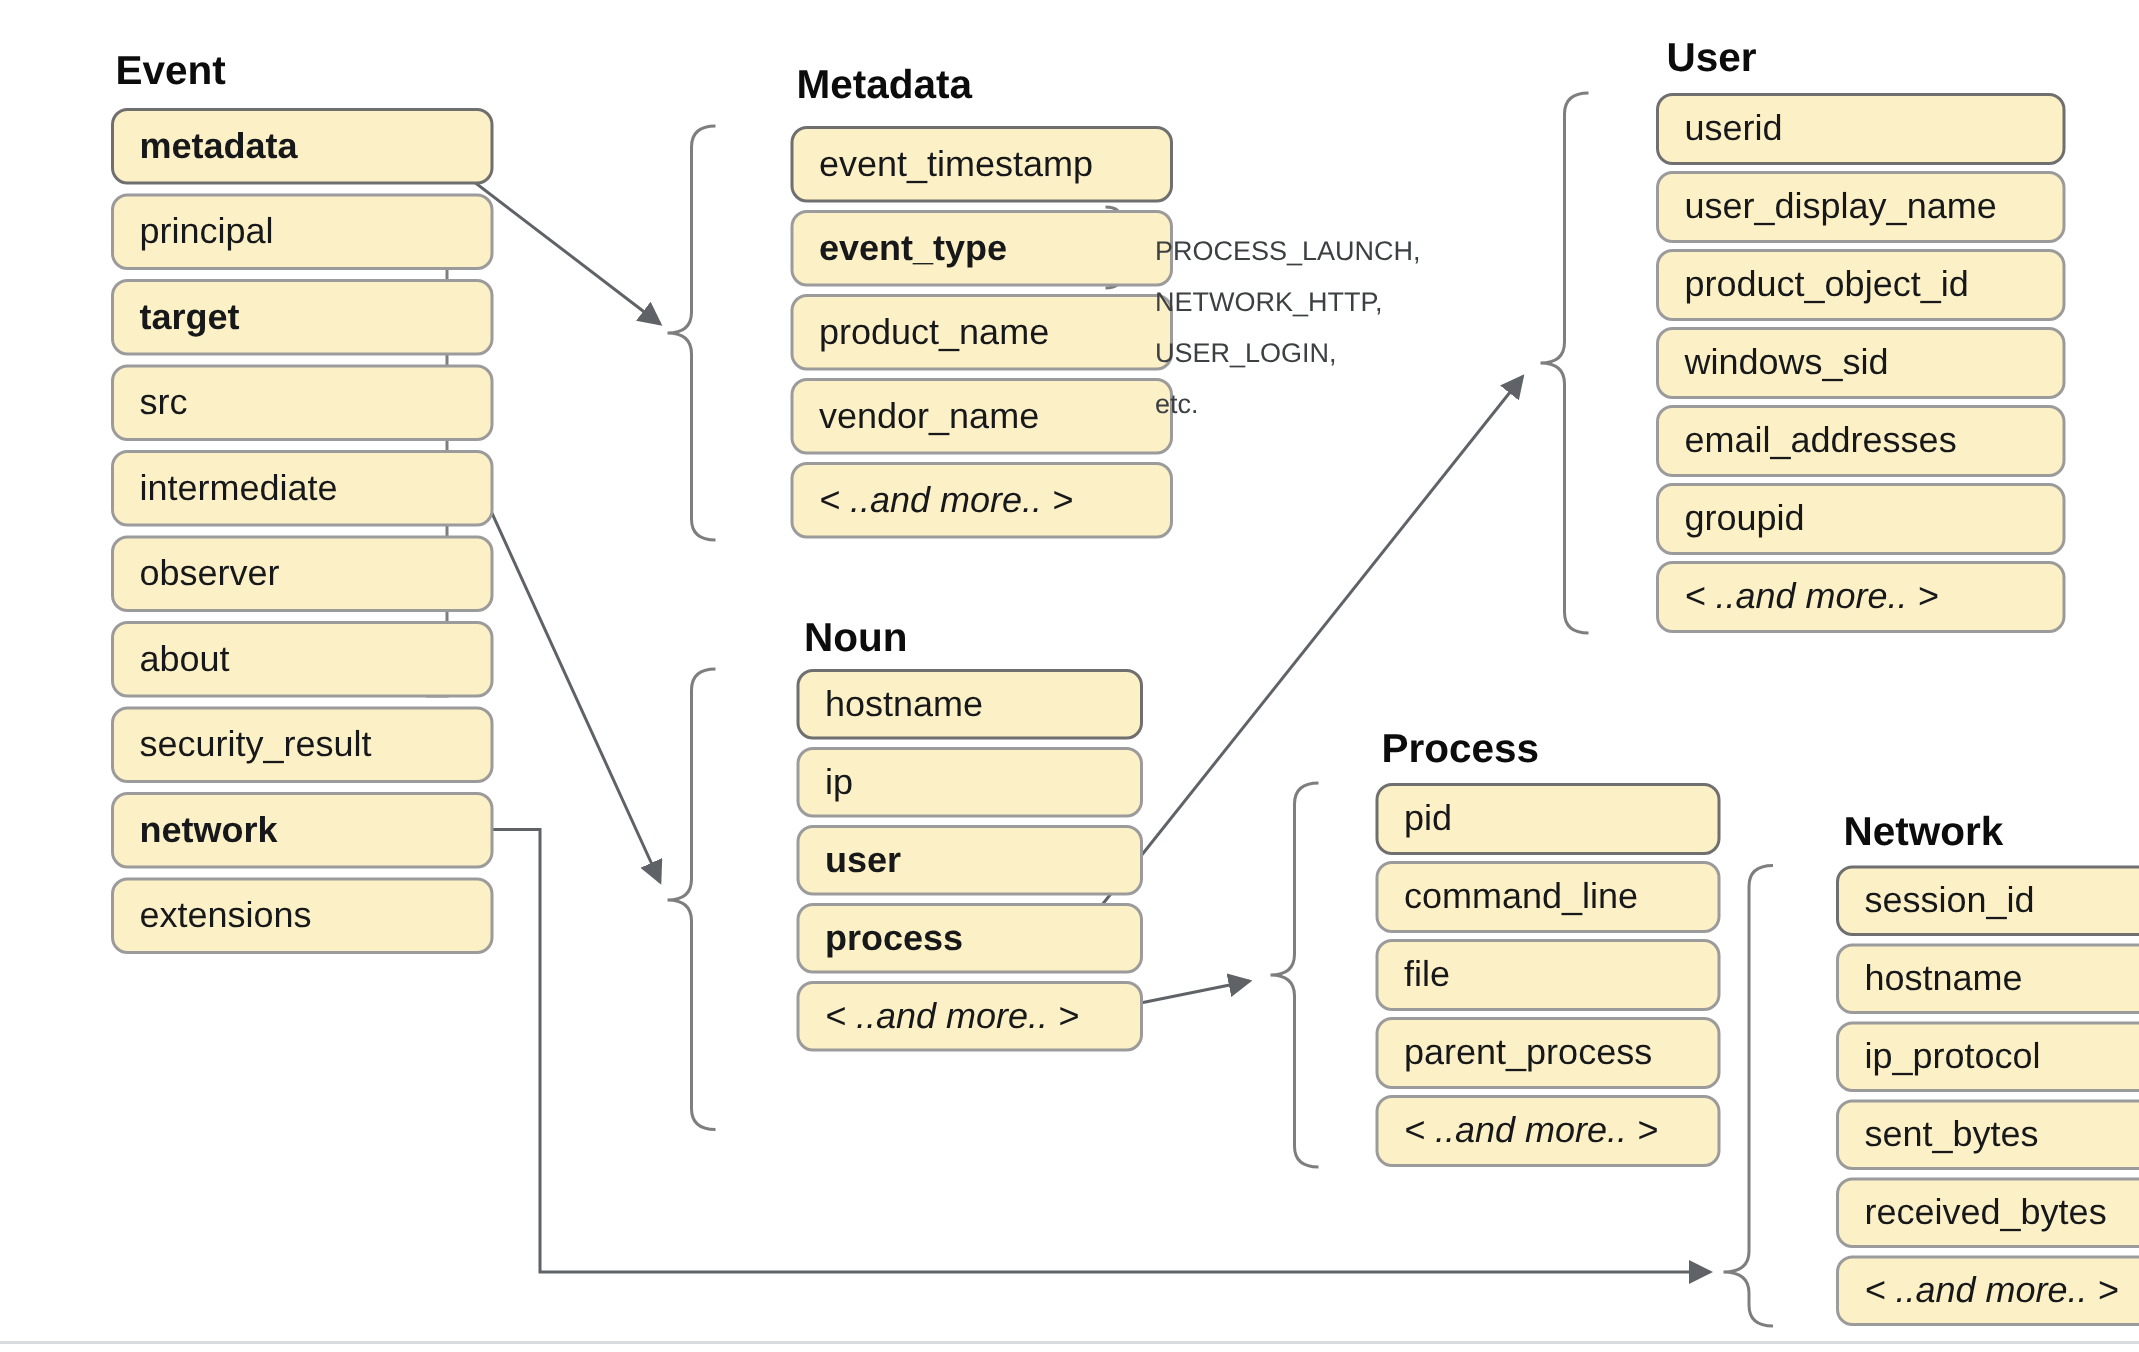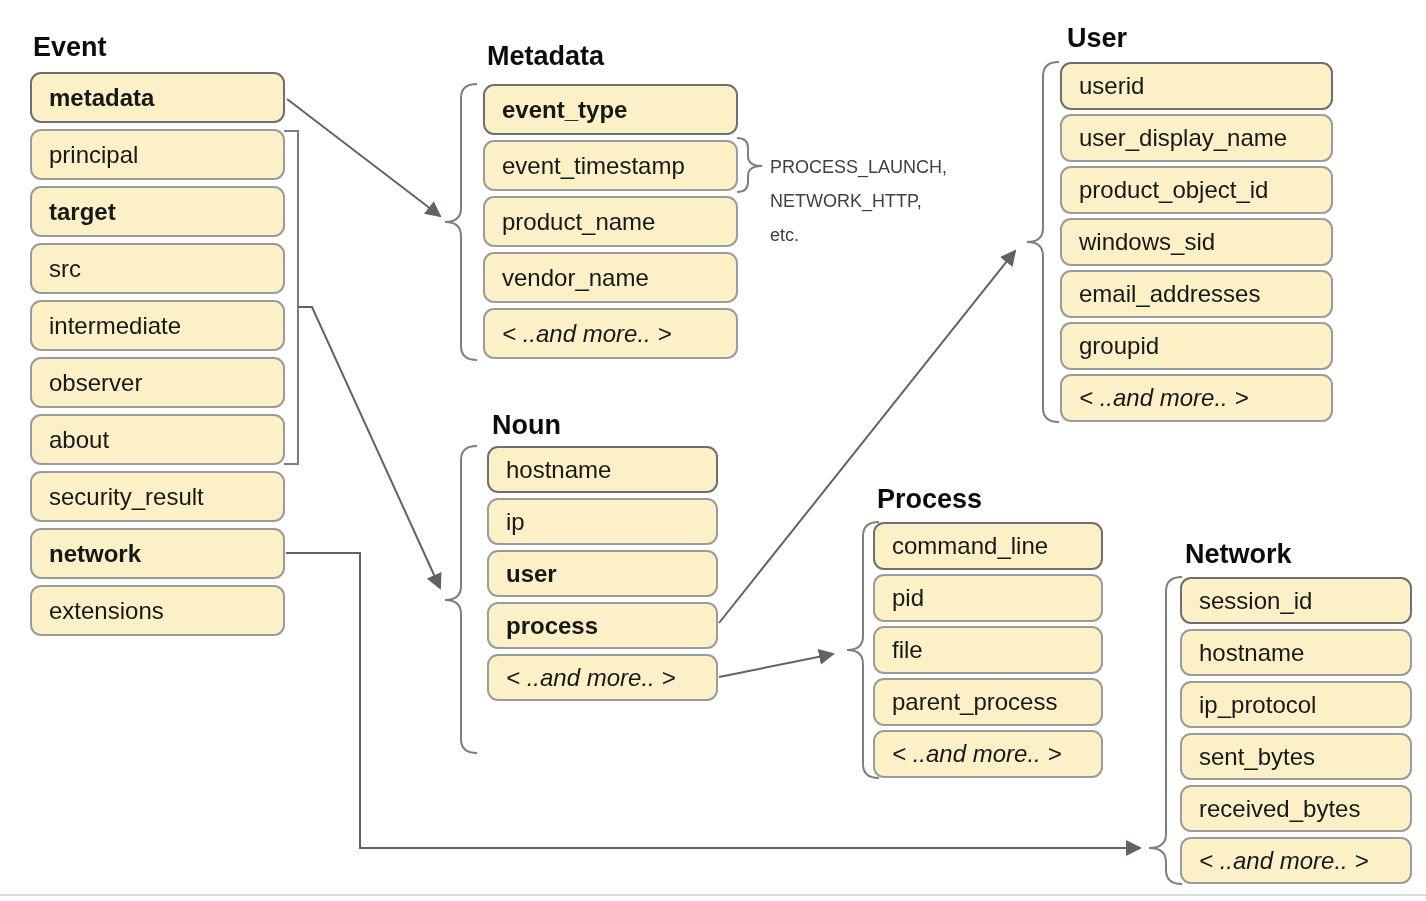--- a/index.html
+++ b/index.html
@@ -5,21 +5,21 @@
   :root{
     --fill:#FCF0C6; --border:#9B9B9B; --borderDark:#6F6F6F;
     --line:#5F6368; --brace:#7E7E7E; --text:#17181A; --ann:#3C4043; --divider:#D8DCE0;
   }
   html,body{margin:0;padding:0;}
   body{
     width:1426px;height:901px;background:#ffffff;position:relative;overflow:hidden;
     font-family:"Liberation Sans",sans-serif;
   }
   #wires{position:absolute;left:0;top:0;pointer-events:none;}
-  .group{position:absolute;}
+  .group{position:absolute;margin-left:44px;}
   .gtitle{
     position:absolute;font-size:27px;font-weight:700;color:#0c0c0d;
     white-space:nowrap;line-height:1;
   }
   .box{
     box-sizing:border-box;height:var(--h);margin-bottom:var(--gap);
     border:2px solid var(--border);border-radius:11px;background:var(--fill);
     display:flex;align-items:center;padding:0 8px 0 17px;
     font-size:24px;color:var(--text);white-space:nowrap;
   }
@@ -69,22 +69,22 @@
       <div class="box">about</div>
       <div class="box">security_result</div>
       <div class="box bold">network</div>
       <div class="box">extensions</div>
     </div>
 </div>
 
 <div class="group" style="left:483px;top:84px;width:255px;--h:51px;--gap:5px">
   <div class="gtitle" style="left:4px;top:-41px">Metadata</div>
   <div data-list="diagram.groups.1.items">
+      <div class="box">event_timestamp</div>
       <div class="box bold">event_type</div>
-      <div class="box">event_timestamp</div>
       <div class="box">product_name</div>
       <div class="box">vendor_name</div>
       <div class="box italic">&lt; ..and more.. &gt;</div>
     </div>
 </div>
 
 <div class="group" style="left:487px;top:446px;width:231px;--h:47px;--gap:5px">
   <div class="gtitle" style="left:5px;top:-34px">Noun</div>
   <div data-list="diagram.groups.2.items">
       <div class="box">hostname</div>
@@ -104,22 +104,22 @@
       <div class="box">windows_sid</div>
       <div class="box">email_addresses</div>
       <div class="box">groupid</div>
       <div class="box italic">&lt; ..and more.. &gt;</div>
     </div>
 </div>
 
 <div class="group" style="left:873px;top:522px;width:230px;--h:48px;--gap:4px">
   <div class="gtitle" style="left:4px;top:-36px">Process</div>
   <div data-list="diagram.groups.4.items">
+      <div class="box">pid</div>
       <div class="box">command_line</div>
-      <div class="box">pid</div>
       <div class="box">file</div>
       <div class="box">parent_process</div>
       <div class="box italic">&lt; ..and more.. &gt;</div>
     </div>
 </div>
 
 <div class="group" style="left:1180px;top:577px;width:232px;--h:47px;--gap:5px">
   <div class="gtitle" style="left:5px;top:-36px">Network</div>
   <div data-list="diagram.groups.5.items">
       <div class="box">session_id</div>
@@ -127,16 +127,17 @@
       <div class="box">ip_protocol</div>
       <div class="box">sent_bytes</div>
       <div class="box">received_bytes</div>
       <div class="box italic">&lt; ..and more.. &gt;</div>
     </div>
 </div>
 
 <div class="annotation" style="left:770px;top:150px" data-list="diagram.annotation.lines">
     <div class="ann-line bold">PROCESS_LAUNCH,</div>
     <div class="ann-line bold">NETWORK_HTTP,</div>
+    <div class="ann-line bold">USER_LOGIN,</div>
     <div class="ann-line bold">etc.</div>
   </div>
 
 <div class="divider"></div>
 
 </body></html>

